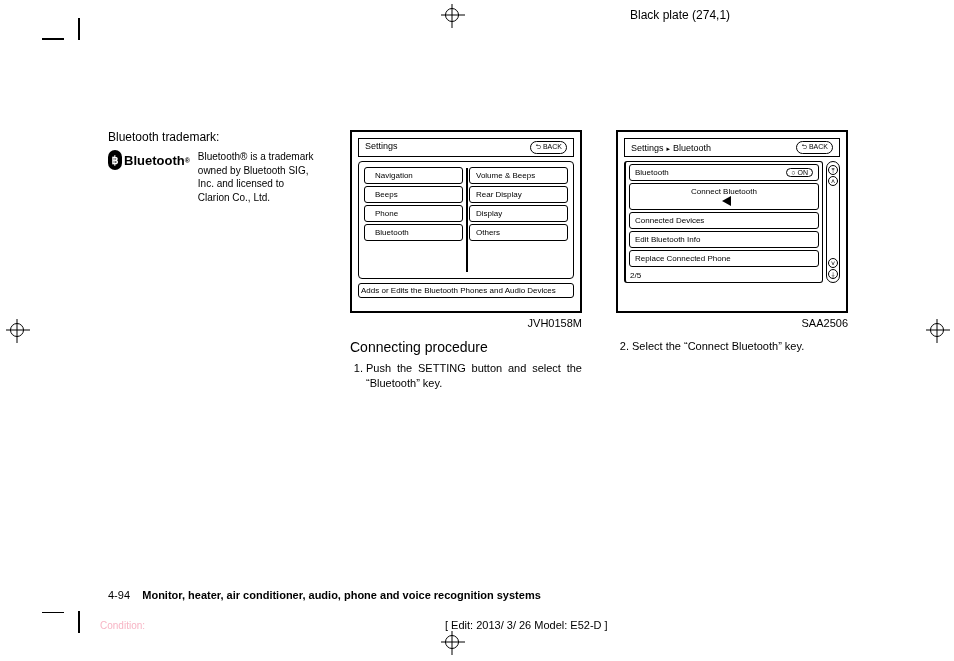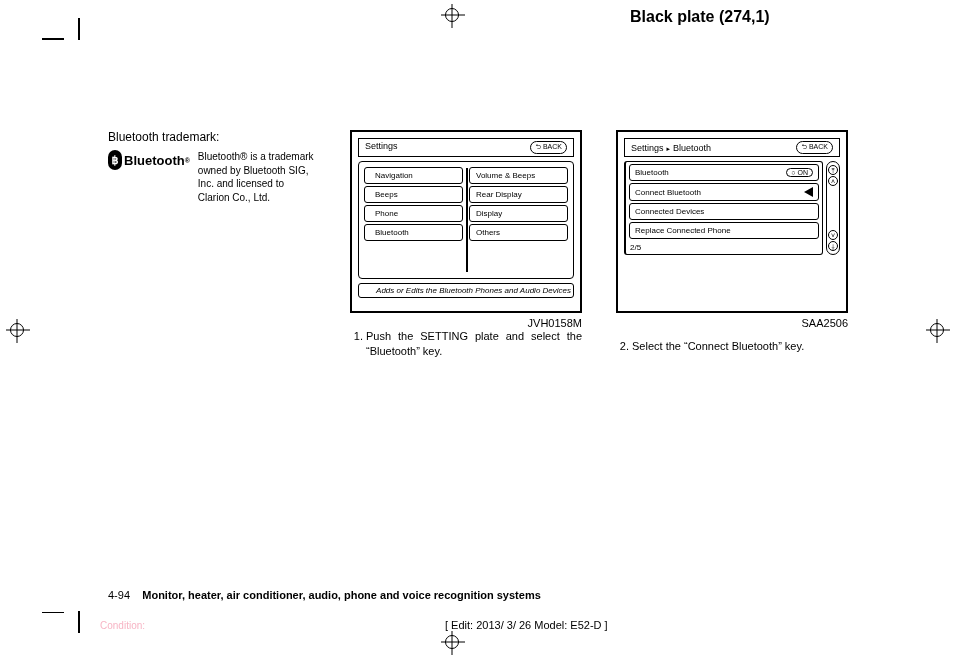--- a/index.html
+++ b/index.html
@@ -5,21 +5,21 @@
     * { box-sizing: border-box; margin: 0; padding: 0; }
     body {
       font-family: Arial, Helvetica, sans-serif;
       width: 954px;
       height: 661px;
       position: relative;
       background: #fff;
       font-size: 11px;
       color: #000;
     }
-    .plate-label { position: absolute; top: 8px; left: 630px; font-size: 16px; font-weight: bold; }
+    .plate-label { position: absolute; top: 8px; left: 630px; font-size: 12px; }
     .registration {
       position: absolute;
       width: 14px; height: 14px;
       border: 1px solid #000;
       border-radius: 50%;
     }
     .registration::before, .registration::after { content:""; position:absolute; background:#000; }
     .registration::before { left:50%; top:-5px; width:1px; height:24px; transform:translateX(-50%); }
     .registration::after  { top:50%; left:-5px; height:1px; width:24px; transform:translateY(-50%); }
     .reg-top { top: 8px; left: 445px; }
@@ -50,27 +50,27 @@
     .screen-header { display:flex; justify-content:space-between; font-size:9px; padding:2px 6px; border:1px solid #000; margin-bottom:4px; }
     .back-btn { border:1px solid #000; border-radius:8px; padding:0 4px; font-size:7px; white-space:nowrap; }
     
     
     .fig1-body { position:relative; height:118px; border:1px solid #000; border-radius:4px; padding:4px 2px;}
     .fig1-cols { display:flex; gap:0; height:100%;}
     .fig1-col { flex:1; display:flex; flex-direction:column; }
     .fig1-item { border:1px solid #000; border-radius:3px; margin:1px 3px; padding:3px 6px; font-size:8px; position:relative; background:#fff;}
     .fig1-col-left .fig1-item { padding-left:10px; }
     .fig1-divider { position:absolute; left:50%; top:6px; bottom:6px; width:2px; background:#000; }
-    .fig1-footer { font-size:8px; text-align:right; border:1px solid #000; border-radius:3px; padding:2px; margin-top:4px;font-style:italic; }
+    .fig1-footer { font-size:8px; text-align:left; border:1px solid #000; border-radius:3px; padding:2px; margin-top:4px; }
 
     
     .fig2-body { display:flex; gap:3px; }
     .fig2-list { flex:1; border-left:2px solid #000; border-top:1px solid #000; border-bottom:1px solid #000; border-right:1px solid #000; border-radius:3px; }
     .fig2-item { border:1px solid #000; border-radius:3px; margin:2px 3px; padding:3px 5px; font-size:8px; display:flex; justify-content:space-between; align-items:center; background:#fff;}
-    .fig2-item.highlight { position:relative; }
+    .fig2-item.highlight { position:relative;flex-direction:column; }
     .fig2-arrow { display:inline-block; width:0; height:0; border-top:5px solid transparent; border-bottom:5px solid transparent; border-right:9px solid #000; margin-left:4px;}
     .on-badge { border:1px solid #000; border-radius:7px; padding:0 4px; font-size:7px; }
     .on-dot::before { content:"○ "; }
     .fig2-scroll { width:14px; display:flex; flex-direction:column; justify-content:space-between; align-items:center; border:1px solid #000; border-radius:7px; padding:2px 0;}
     .scroll-btn { width:10px; height:10px; border:1px solid #000; border-radius:50%; font-size:7px; line-height:9px; text-align:center; margin:1px 0;}
     .fig2-counter { font-size:8px; text-align:left; padding:2px 4px; }
     .breadcrumb { font-size:9px; display:flex; align-items:center; gap:2px;}
     .bc-sep::after { content:"▸"; font-size:7px; margin:0 1px; }
 
     .subheading { font-size: 14px; margin-top: 10px; margin-bottom:6px; }
@@ -147,22 +147,23 @@
               <div class="fig1-item">Volume &amp; Beeps</div>
               <div class="fig1-item">Rear Display</div>
               <div class="fig1-item">Display</div>
               <div class="fig1-item">Others</div>
             </div>
           </div>
         </div>
         <div class="fig1-footer">Adds or Edits the Bluetooth Phones and Audio Devices</div>
       </div>
       <div class="fig-label">JVH0158M</div>
+      <div class="subheading">Connecting procedure</div>
       <ol class="step-list">
-        <li>Push the SETTING plate and select the “Bluetooth” key.</li>
+        <li>Push the SETTING button and select the “Bluetooth” key.</li>
       </ol>
     </div>
 
     <div class="col3">
       <div class="device-frame">
         <div class="screen-header">
           <span class="breadcrumb">
             <span>Settings</span>
               <span class="bc-sep"></span>
               <span>Bluetooth</span>
@@ -176,20 +177,23 @@
               <span class="on-badge on-dot">ON</span>
             </div>
             <div class="fig2-item highlight">
               <span>Connect Bluetooth</span>
               <span class="fig2-arrow"></span>
             </div>
             <div class="fig2-item">
                 <span>Connected Devices</span>
               </div>
             <div class="fig2-item">
+                <span>Edit Bluetooth Info</span>
+              </div>
+            <div class="fig2-item">
                 <span>Replace Connected Phone</span>
               </div>
             <div class="fig2-counter">2/5</div>
           </div>
           <div class="fig2-scroll">
             <div>
               <div class="scroll-btn">⤒</div>
               <div class="scroll-btn">˄</div>
             </div>
             <div>

